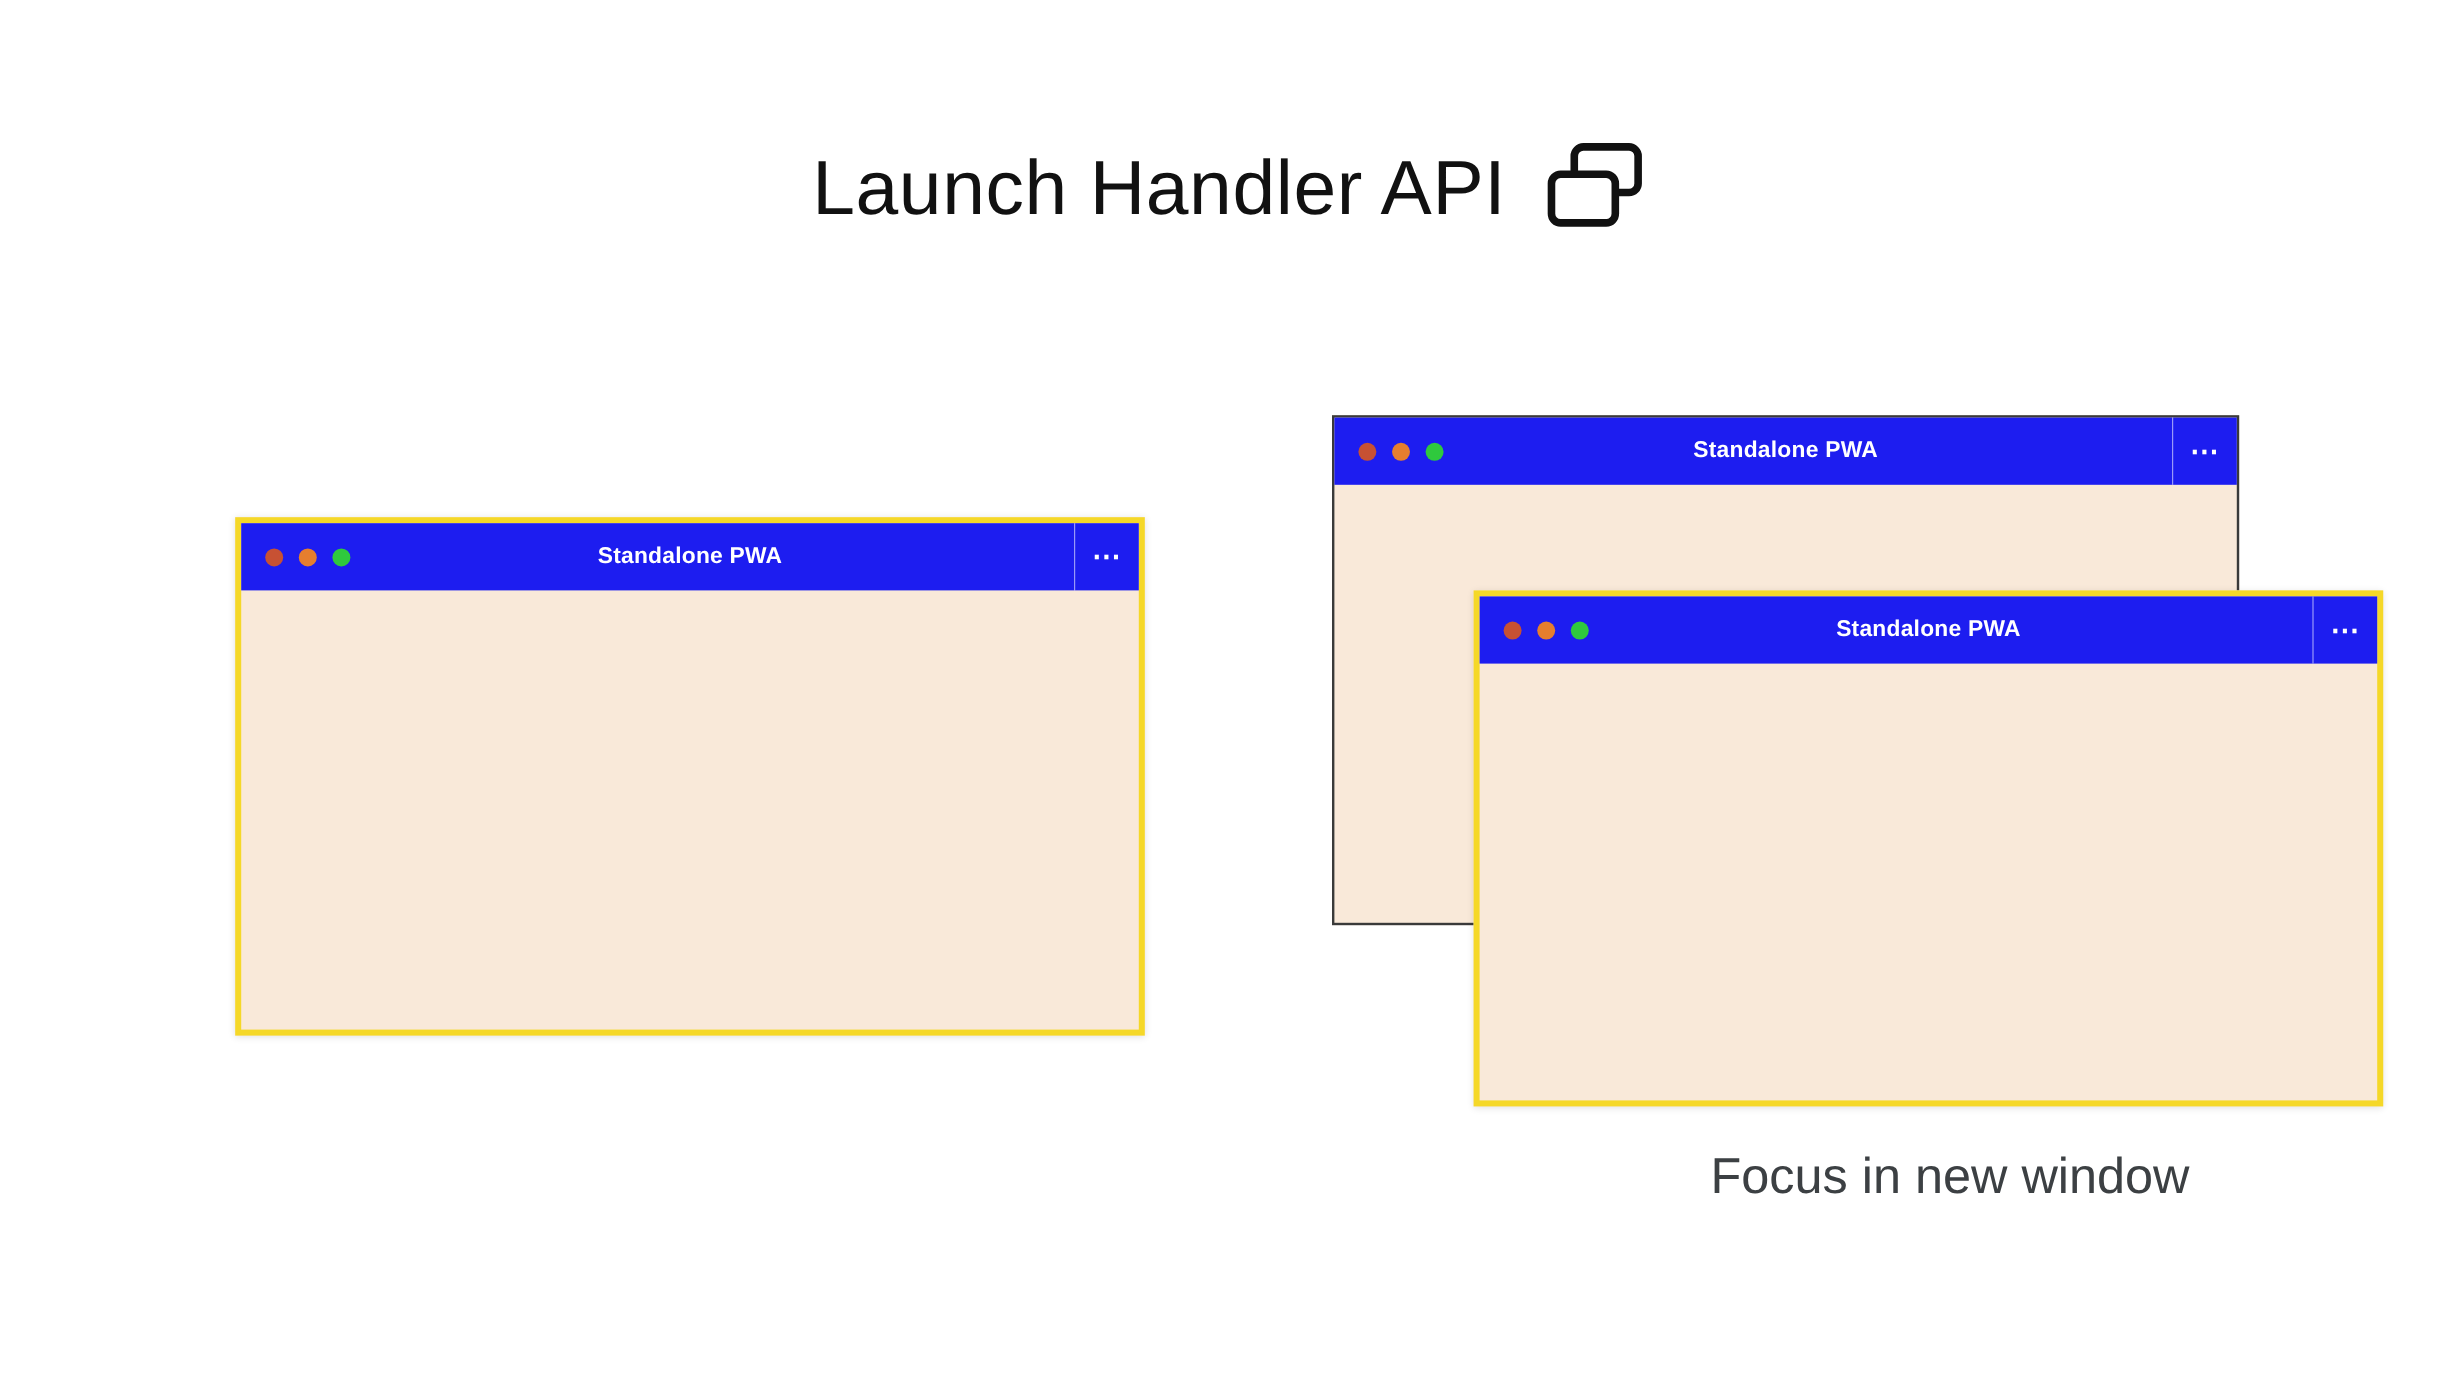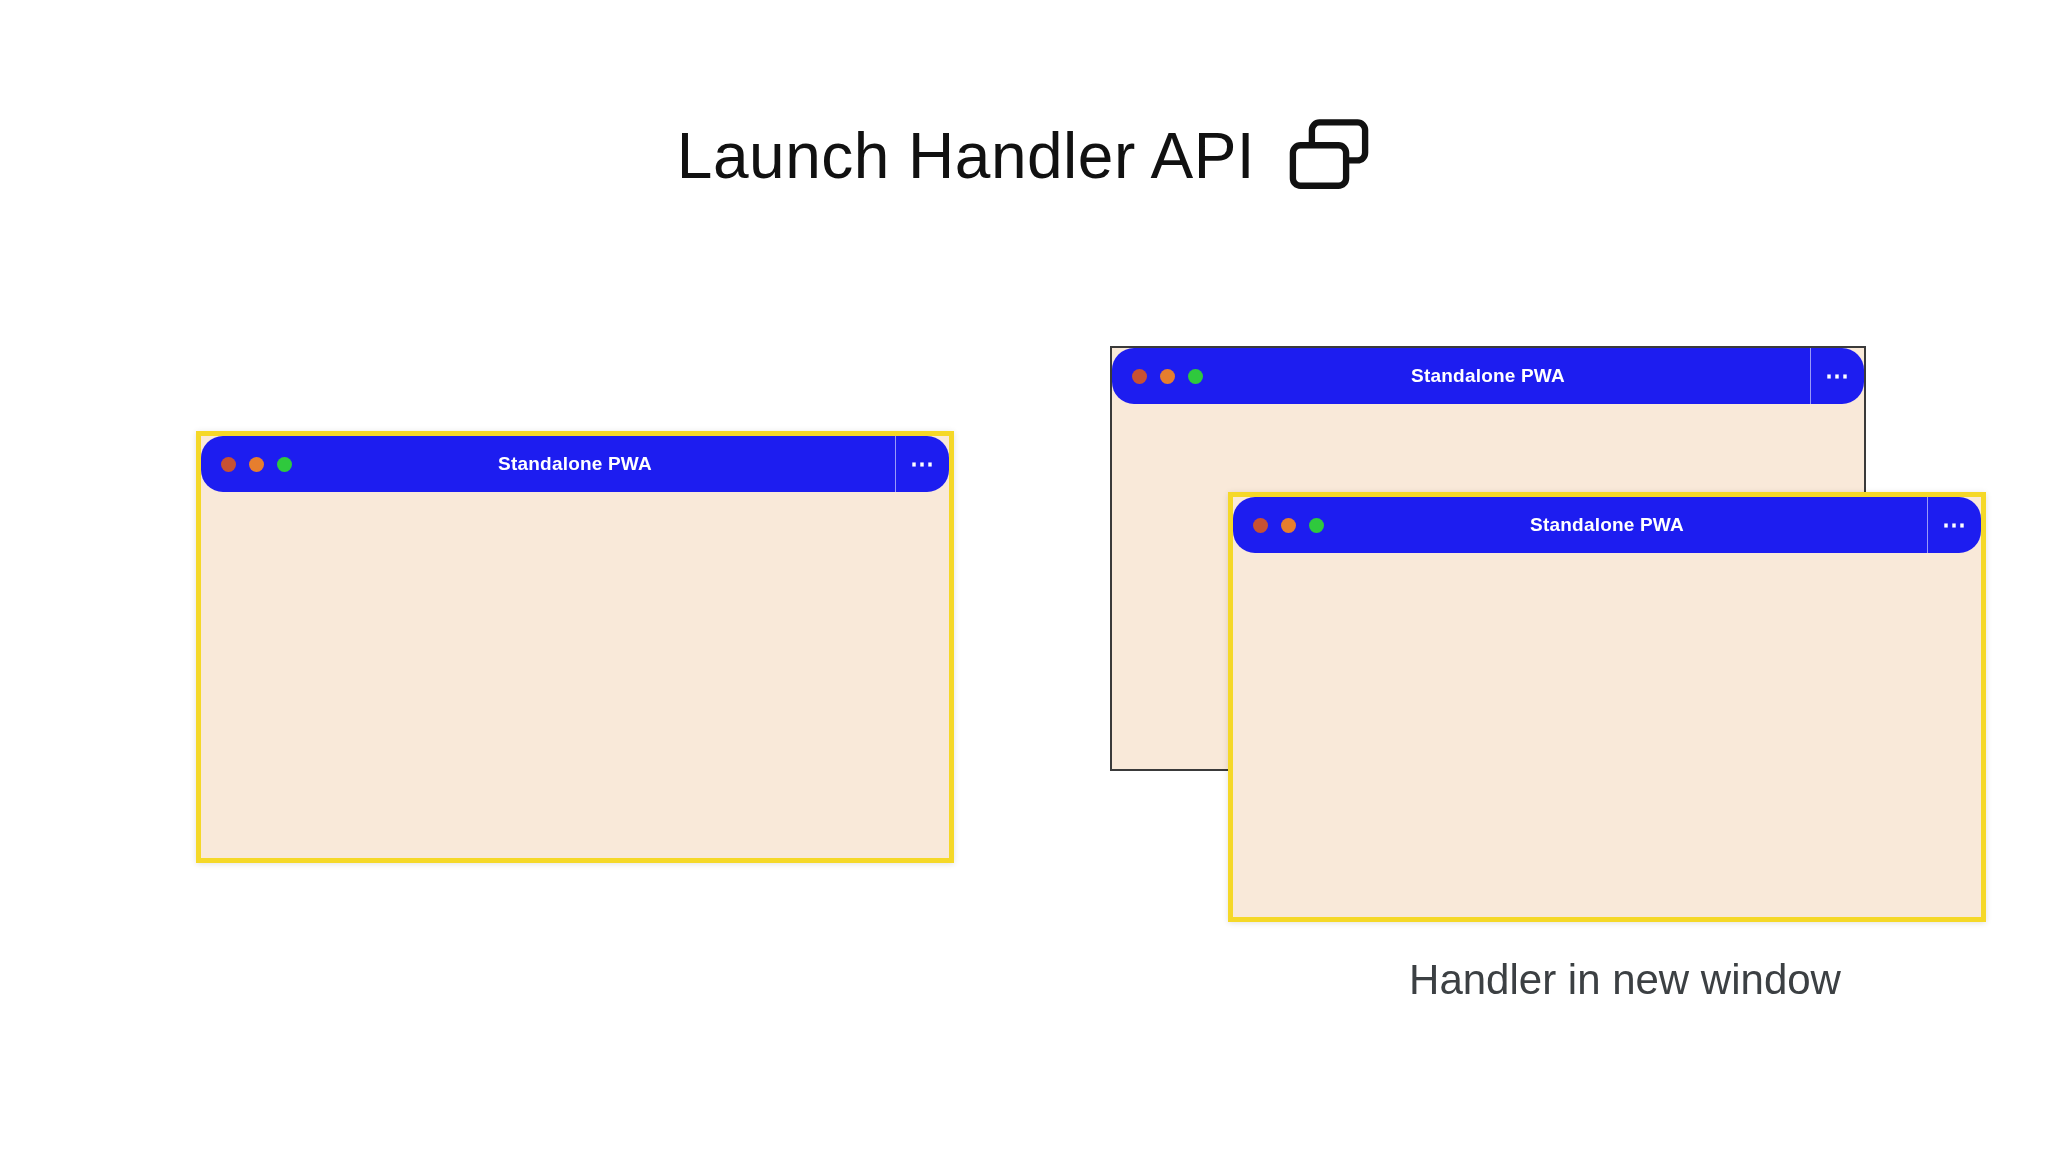--- a/index.html
+++ b/index.html
@@ -37,21 +37,21 @@
     border: 5px solid var(--highlight-border, #f5d828);
     box-shadow: 0 1px 6px rgba(0,0,0,0.12);
   }
   .window.plain {
     border: 2px solid var(--back-window-border, #3a3a3a);
   }
   .titlebar {
     position: relative;
     height: 56px; flex: 0 0 56px;
     background: var(--titlebar-blue, #1d1df0);
-    display: flex; align-items: center; border-radius: 22px;
+    display: flex; align-items: center;
   }
   .dots {
     display: flex; align-items: center;
     gap: 13px; padding-left: 20px;
     z-index: 2;
   }
   .dot { width: 15px; height: 15px; border-radius: 50%; display: inline-block; }
   .dot.red    { background: var(--dot-red, #c75133); }
   .dot.orange { background: var(--dot-orange, #e67e2e); }
   .dot.green  { background: var(--dot-green, #2fc93d); }
@@ -138,15 +138,15 @@
         <span class="dot red"></span>
         <span class="dot orange"></span>
         <span class="dot green"></span>
       </div>
       <span class="window-title">Standalone PWA</span>
       <span class="menu-btn">⋯</span>
     </div>
     <div class="window-body"></div>
   </div>
 
-  <div class="caption" id="caption-right">Handler in new window</div>
+  <div class="caption" id="caption-right">Focus in new window</div>
 
 </div>
 
 </body></html>

